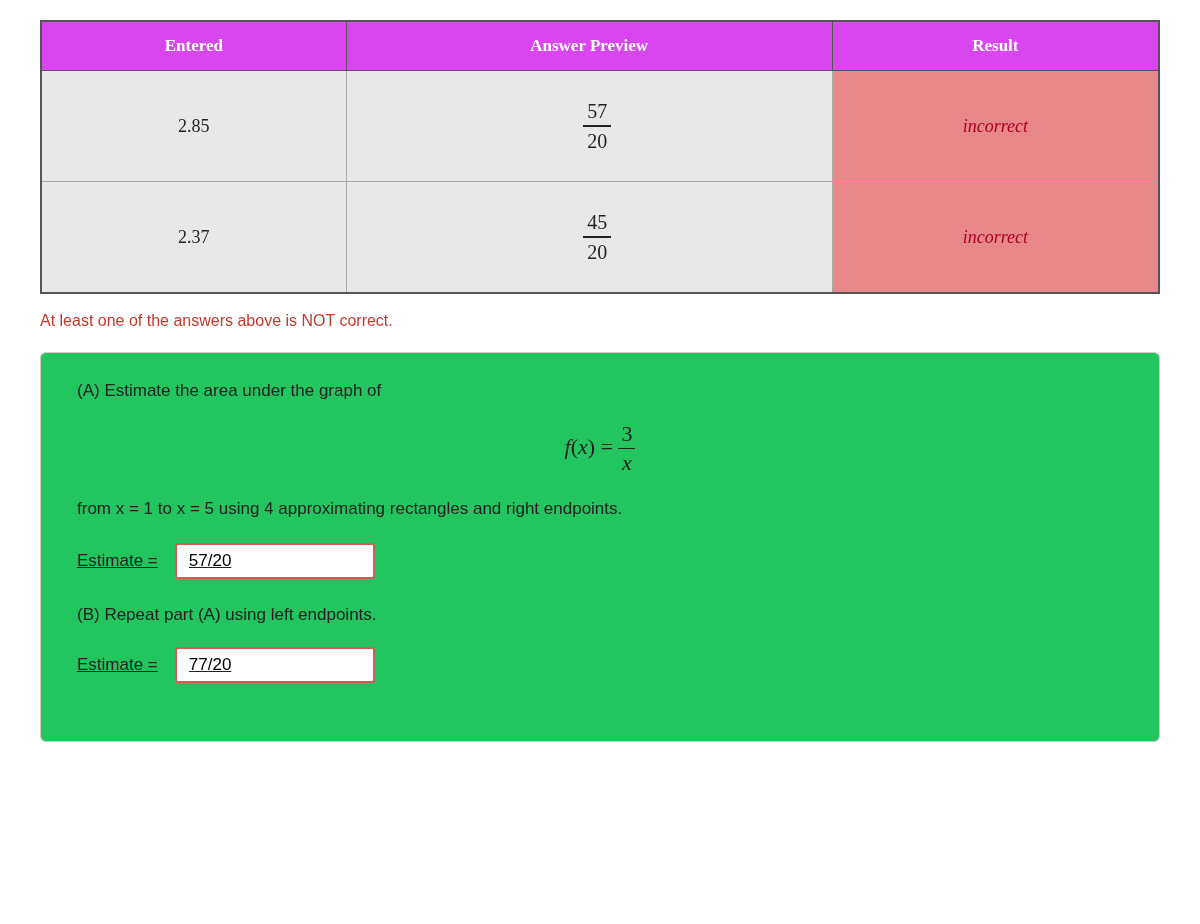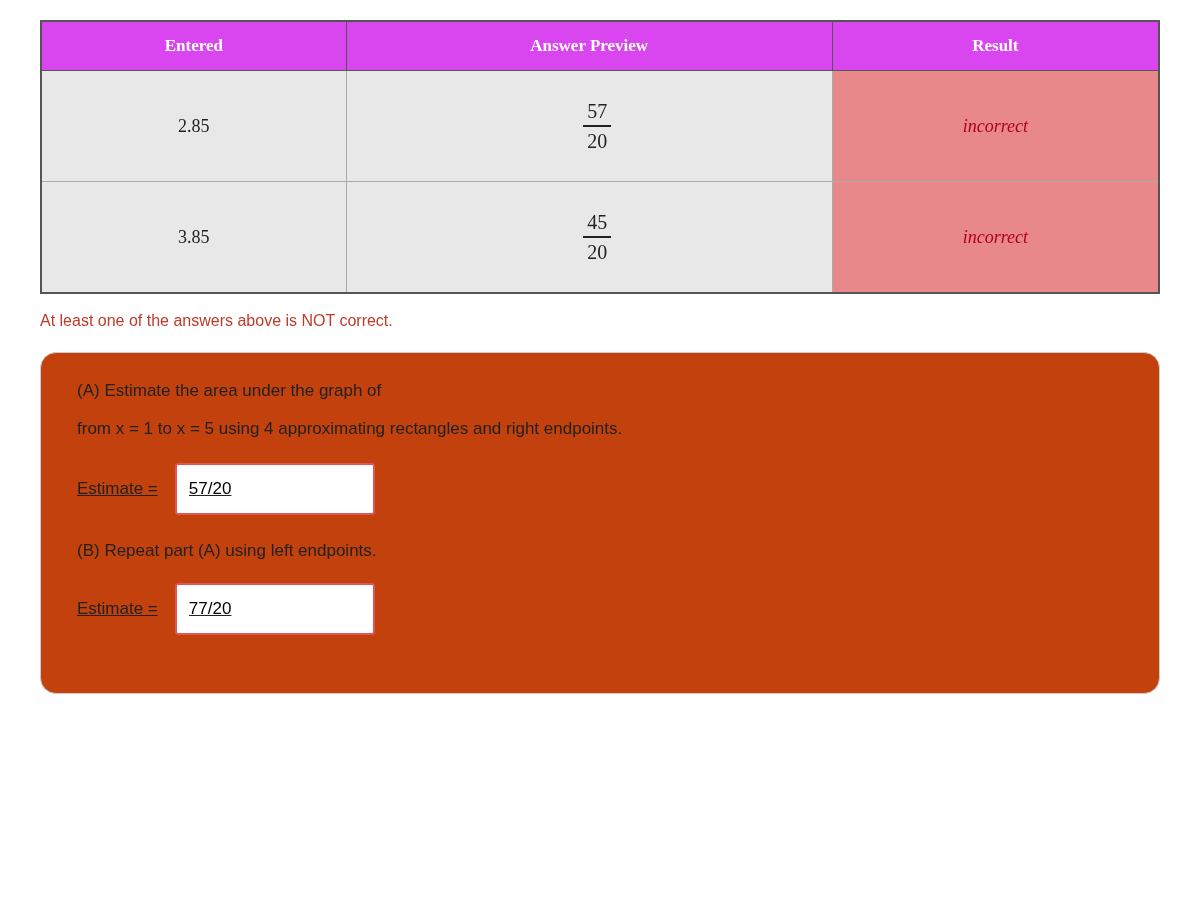--- a/index.html
+++ b/index.html
@@ -71,22 +71,22 @@
     .warning-msg {
       color: #c0392b;
       font-size: 16px;
       margin-bottom: 22px;
       font-family: Arial, sans-serif;
     }
 
     
     .problem-box {
       border: 1px solid #ccc;
-      border-radius: 16px;
-      background: #c2410c;
+      border-radius: 6px;
+      background: #22c55e;
       padding: 28px 36px 32px 36px;
       font-family: Arial, sans-serif;
       font-size: 17px;
       color: #222;
     }
 
     .problem-part-title {
       font-size: 17px;
       margin-bottom: 18px;
     }
@@ -132,21 +132,21 @@
     }
 
     .estimate-label {
       font-size: 17px;
       white-space: nowrap;
     }
 
     .estimate-input {
       border: 2px solid #e05555;
       border-radius: 3px;
-      padding: 14px 12px;
+      padding: 6px 12px;
       font-size: 17px;
       font-family: Arial, sans-serif;
       background: #fff;
       width: 200px;
       outline: none;
     }
 
     .part-b-title {
       font-size: 17px;
       margin-bottom: 22px;
@@ -171,38 +171,45 @@
       <td>
         <span class="fraction">
           <span class="numerator">57</span>
           <span class="denominator">20</span>
         </span>
       </td>
       <td class="result-cell">incorrect</td>
     </tr>
 
     <tr>
-      <td>3.85</td>
+      <td>2.37</td>
       <td>
         <span class="fraction">
           <span class="numerator">45</span>
           <span class="denominator">20</span>
         </span>
       </td>
       <td class="result-cell">incorrect</td>
     </tr>
   </tbody>
 </table>
 
 <p class="warning-msg">At least one of the answers above is NOT correct.</p>
 
 <div class="problem-box">
 
   <p class="problem-part-title">(A) Estimate the area under the graph of</p>
 
+  <div class="formula-display">
+    <span style="font-style: italic;">f</span><span>(</span><span style="font-style: italic;">x</span><span>) = </span>
+    <span class="frac-inline">
+      <span class="num">3</span>
+      <span class="den">x</span>
+    </span>
+  </div>
 
   <p class="from-to-text">from x = 1 to x = 5 using 4 approximating rectangles and right endpoints.</p>
 
   <div class="estimate-row">
     <span class="estimate-label">Estimate =</span>
     <input class="estimate-input" type="text" value="57/20" style="">
   </div>
 
   <p class="part-b-title">(B) Repeat part (A) using left endpoints.</p>
 

